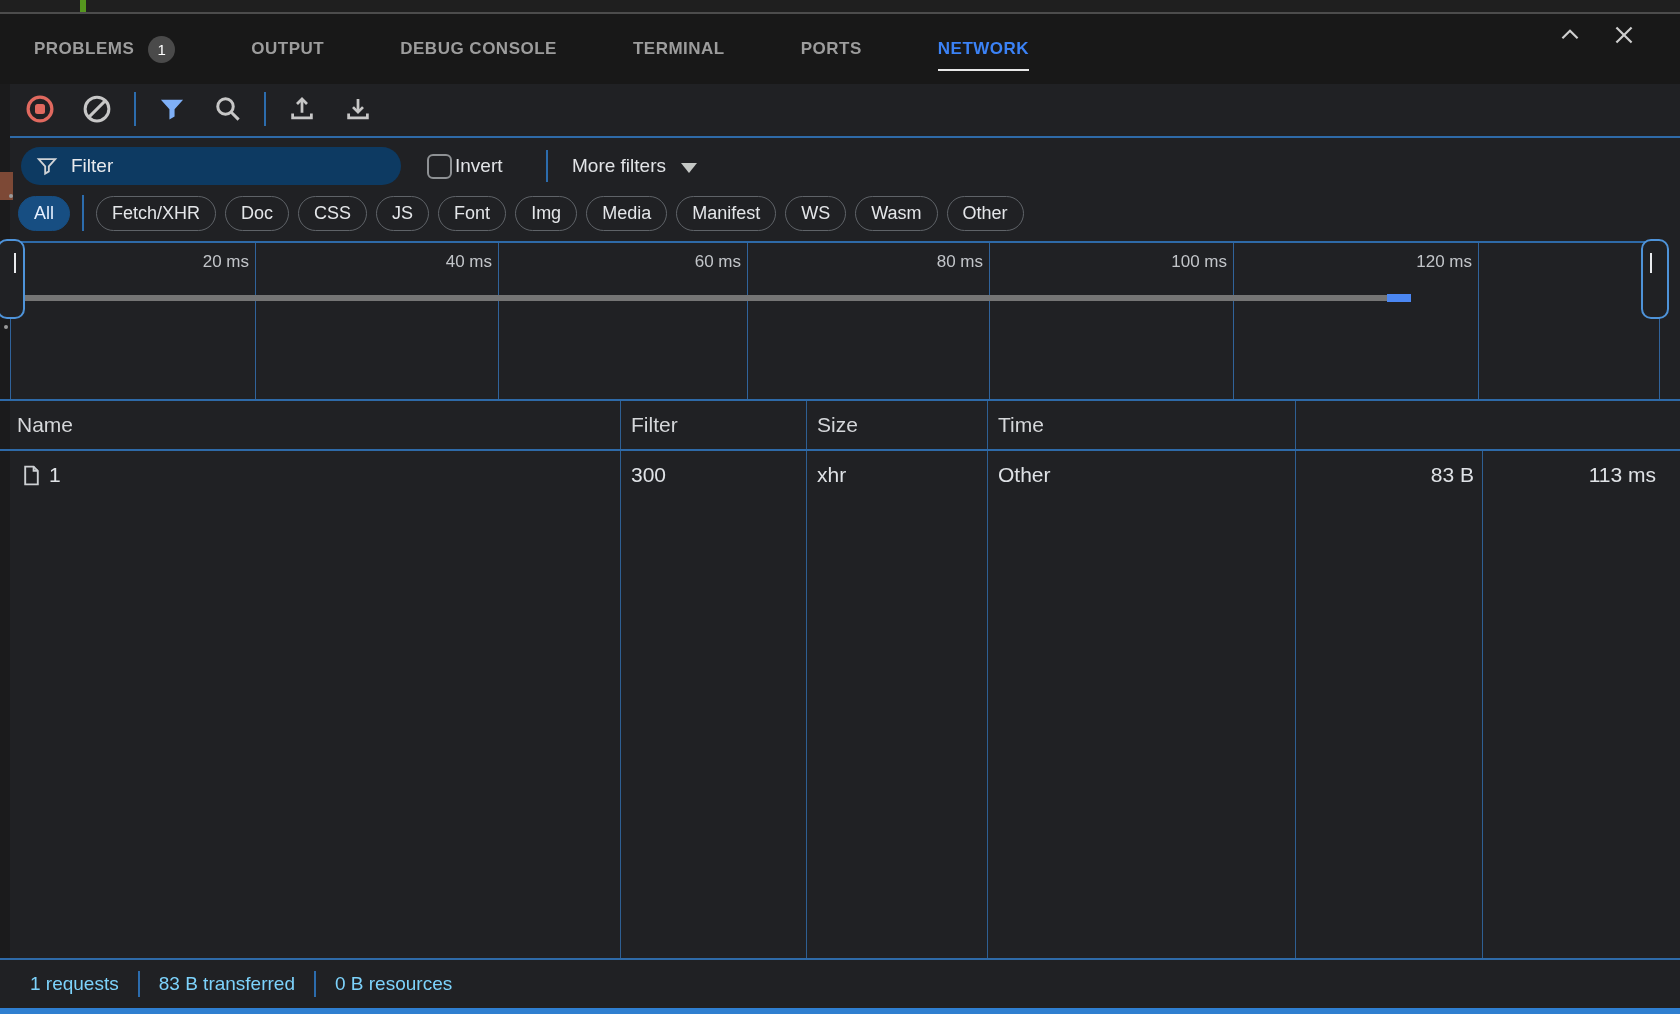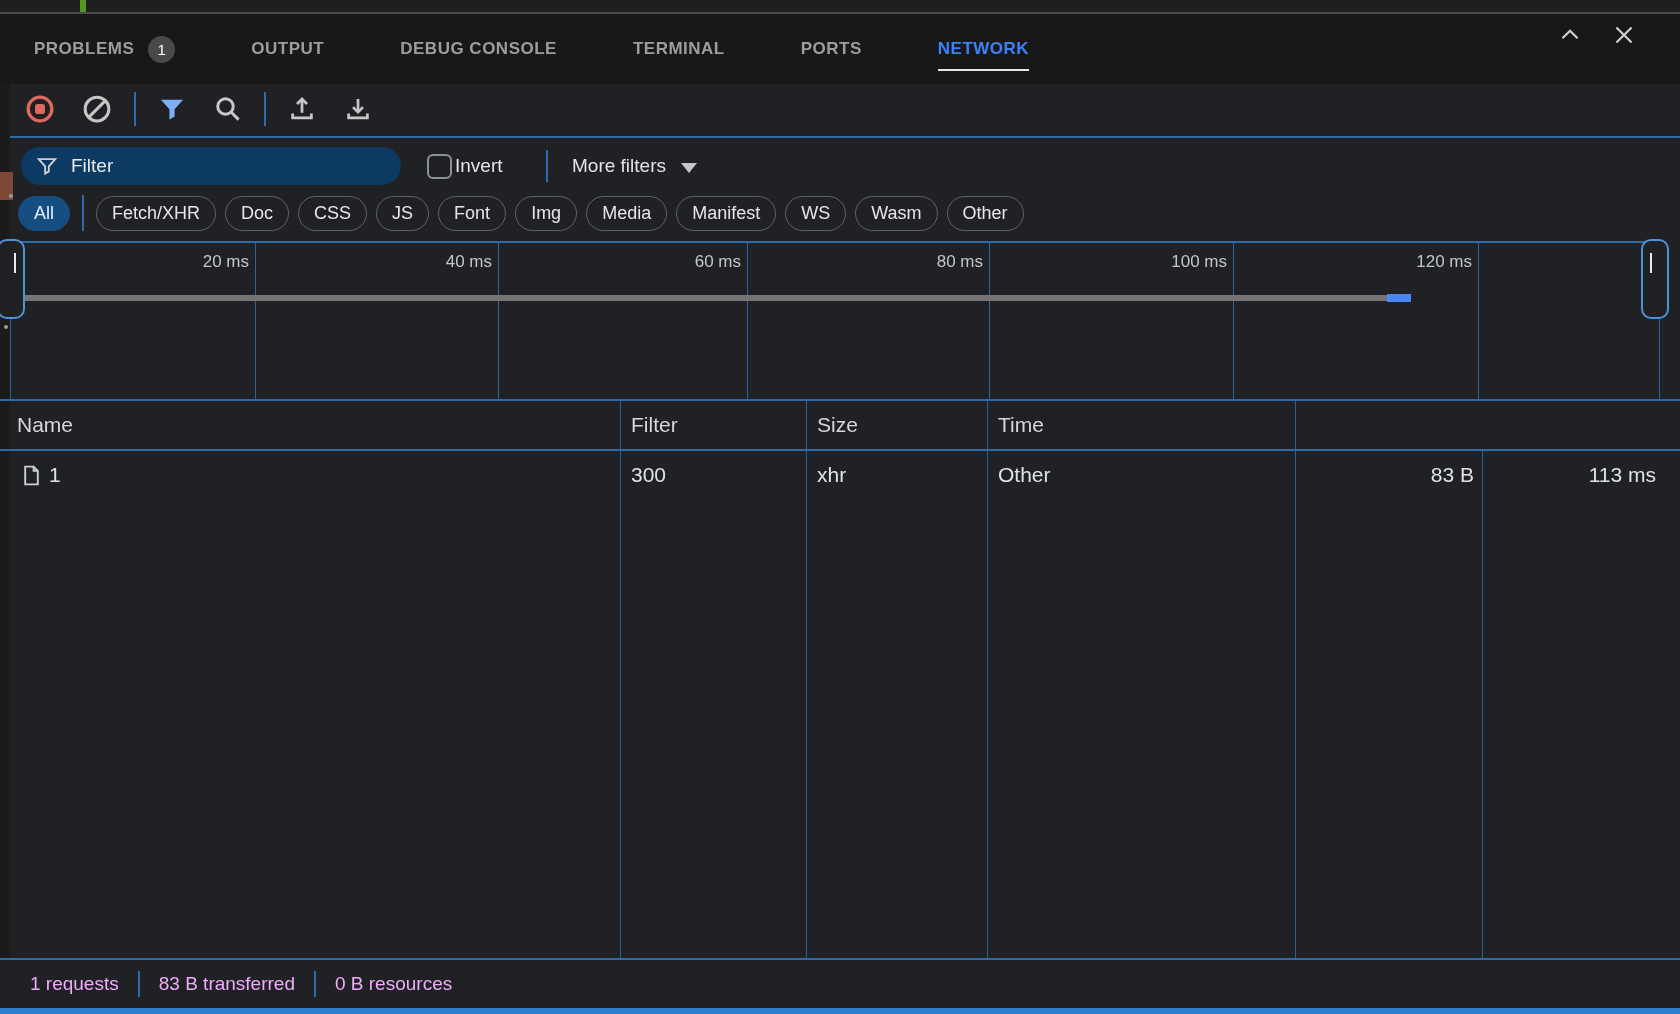--- a/index.html
+++ b/index.html
@@ -85,21 +85,21 @@
     border-top:2px solid #2e6aa8;border-bottom:2px solid #2e6aa8;box-sizing:border-box;}
   .thead .cols div{color:#d5d7da;cursor:pointer;justify-content:flex-start;padding-right:10px;}
   .trow{position:absolute;left:0;top:367px;width:1680px;height:48px;cursor:pointer;}
   .trow .cols div{color:#dfe2e6;}
   .trow .initiator{color:#9aa0a6;}
   .name-cell{gap:9px;padding-left:23px !important;}
   .tbody-empty{position:absolute;left:0;top:415px;width:1680px;height:459px;}
 
   
   .summary{position:absolute;left:0;top:874px;width:1680px;height:50px;box-sizing:border-box;
-    border-top:2px solid #2e6aa8;display:flex;align-items:center;padding-left:30px;font-size:19px;color:#f0abfc;}
+    border-top:2px solid #2e6aa8;display:flex;align-items:center;padding-left:30px;font-size:19px;color:#7dd3fc;}
   .summary span{line-height:26px;}
   .summary span + span{border-left:2px solid #2c6cad;margin-left:19px;padding-left:19px;}
   .bottom-line{position:absolute;left:0;top:924px;width:1680px;height:6px;background:#2f7fd0;}
 
   svg{display:block;}
 </style>
 </head>
 <body>
 
 <div class="screen">

